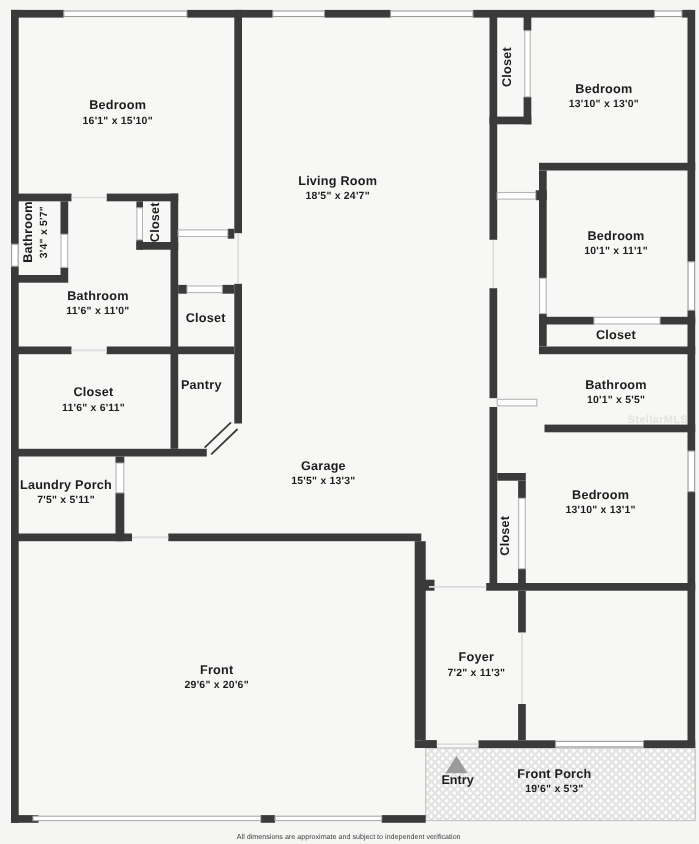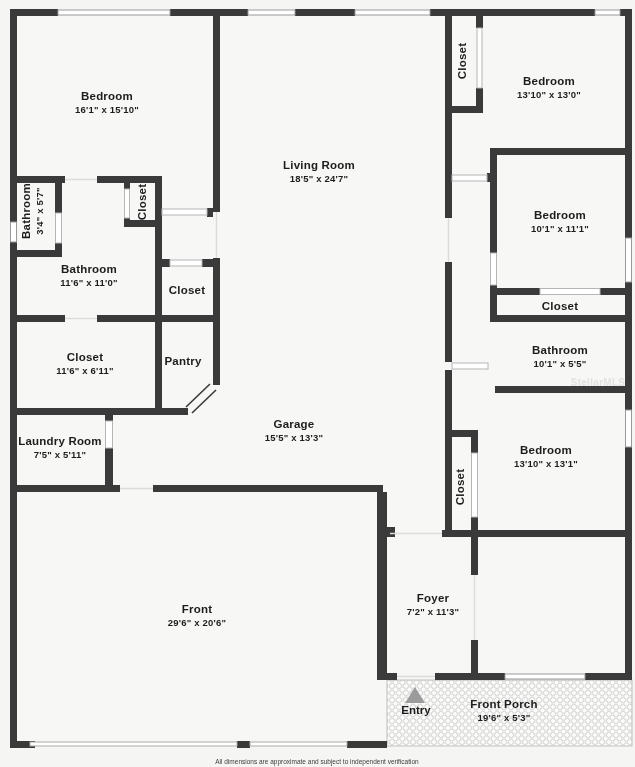--- a/index.html
+++ b/index.html
@@ -176,21 +176,21 @@
       <line x1="216.5" y1="212" x2="216.5" y2="258"></line>
     </g>
 
     <polygon points="405,703 425,703 415,687" fill="#9b9b9b"></polygon>
   </svg>
 
   <div class="room-label" style="left:107px;top:103px">
     <span class="rname">Bedroom</span>
     <span class="rdims">16'1" x 15'10"</span>
   </div>
-  <div class="room-label" style="left:319px;top:172px">
+  <div class="room-label" style="left:307px;top:172px">
     <span class="rname">Living Room</span>
     <span class="rdims">18'5" x 24'7"</span>
   </div>
   <div class="room-label rot" style="left:462px;top:61px">
     <span class="rname">Closet</span>
   </div>
   <div class="room-label" style="left:549px;top:88px">
     <span class="rname">Bedroom</span>
     <span class="rdims">13'10" x 13'0"</span>
   </div>
@@ -209,36 +209,36 @@
     <span class="rname">Closet</span>
   </div>
   <div class="room-label" style="left:89px;top:276px">
     <span class="rname">Bathroom</span>
     <span class="rdims">11'6" x 11'0"</span>
   </div>
   <div class="room-label" style="left:85px;top:364px">
     <span class="rname">Closet</span>
     <span class="rdims">11'6" x 6'11"</span>
   </div>
-  <div class="room-label" style="left:183px;top:361px">
+  <div class="room-label" style="left:183px;top:351px">
     <span class="rname">Pantry</span>
   </div>
   <div class="room-label rot" style="left:33px;top:211px">
     <span class="rname">Bathroom</span>
     <span class="rdims">3'4" x 5'7"</span>
   </div>
   <div class="room-label rot" style="left:142px;top:202px">
     <span class="rname">Closet</span>
   </div>
   <div class="room-label" style="left:294px;top:431px">
     <span class="rname">Garage</span>
     <span class="rdims">15'5" x 13'3"</span>
   </div>
   <div class="room-label" style="left:60px;top:448px">
-    <span class="rname">Laundry Room</span>
+    <span class="rname">Laundry Porch</span>
     <span class="rdims">7'5" x 5'11"</span>
   </div>
   <div class="room-label" style="left:197px;top:616px">
     <span class="rname">Front</span>
     <span class="rdims">29'6" x 20'6"</span>
   </div>
   <div class="room-label" style="left:546px;top:457px">
     <span class="rname">Bedroom</span>
     <span class="rdims">13'10" x 13'1"</span>
   </div>

